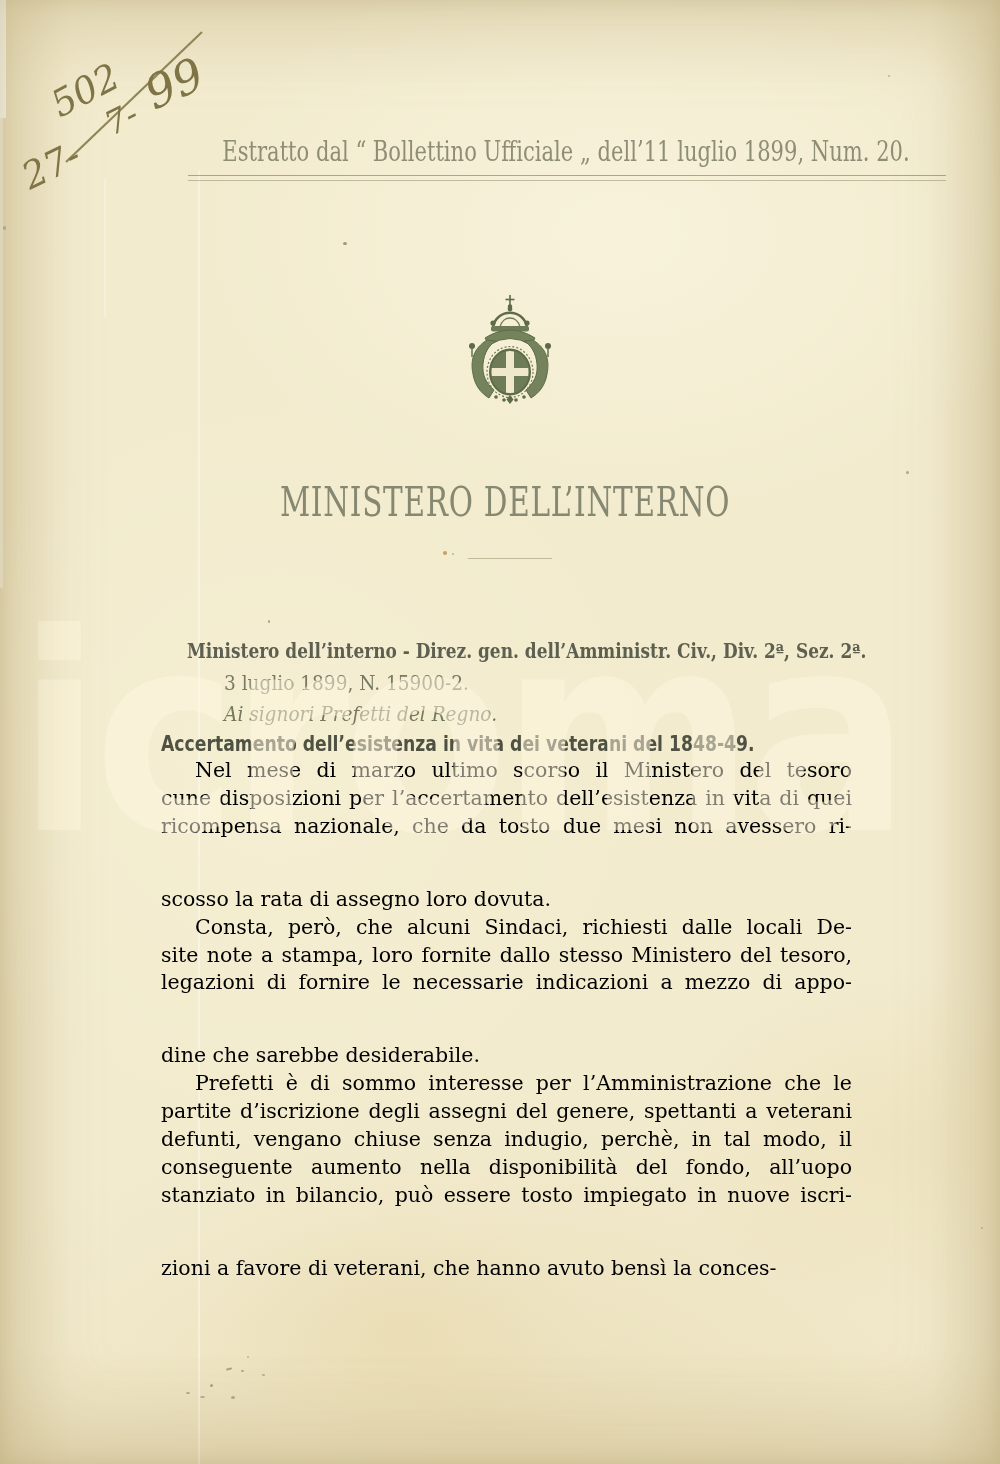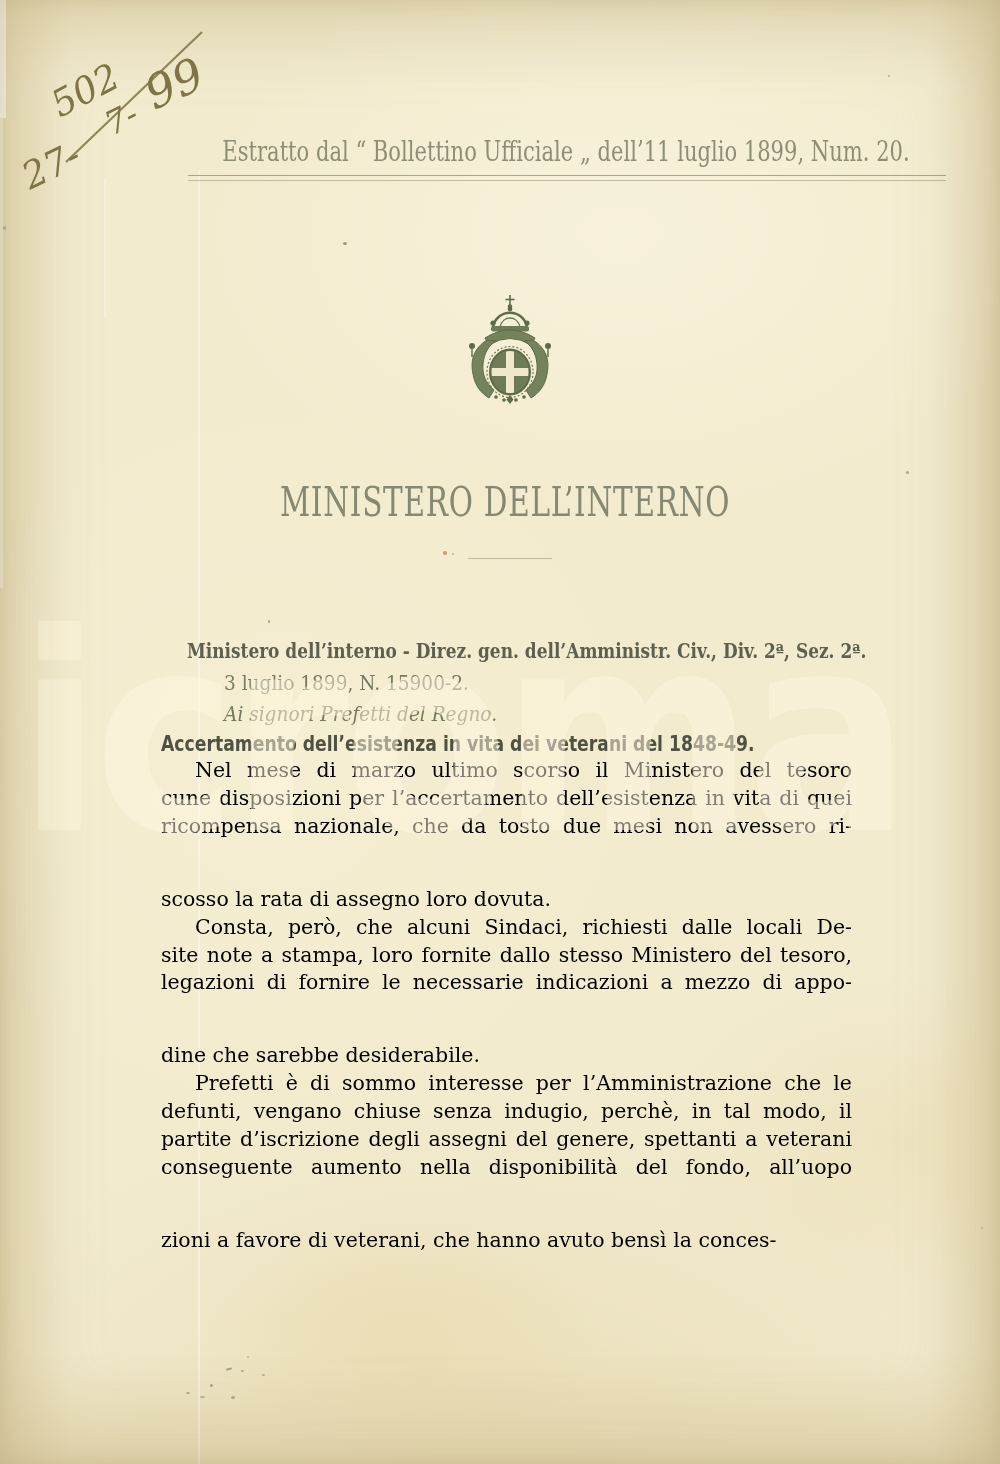--- a/index.html
+++ b/index.html
@@ -140,23 +140,24 @@
         <div class="tline">scosso la rata di assegno loro dovuta.</div>
       </div>
     <div class="para">
         <div class="tline">Consta, però, che alcuni Sindaci, richiesti dalle locali De-</div>
         <div class="tline">site note a stampa, loro fornite dallo stesso Ministero del tesoro,</div>
         <div class="tline">legazioni di fornire le necessarie indicazioni a mezzo di appo-</div>
         <div class="tline">dine che sarebbe desiderabile.</div>
       </div>
     <div class="para">
         <div class="tline">Prefetti è di sommo interesse per l’Amministrazione che le</div>
+        <div class="tline">partite d’iscrizione degli assegni del genere, spettanti a veterani</div>
         <div class="tline">defunti, vengano chiuse senza indugio, perchè, in tal modo, il</div>
-        <div class="tline">partite d’iscrizione degli assegni del genere, spettanti a veterani</div>
         <div class="tline">conseguente aumento nella disponibilità del fondo, all’uopo</div>
+        <div class="tline">stanziato in bilancio, può essere tosto impiegato in nuove iscri-</div>
         <div class="tline">zioni a favore di veterani, che hanno avuto bensì la conces-</div>
       </div>
   </div>
 
   <div class="watermark">icroma</div>
 
   <div class="speck" style="left:443px;top:551px;width:4px;height:4px;background:#c08a4a;opacity:.8;"></div>
   <div class="speck" style="left:452px;top:553px;width:2px;height:2px;background:#9a9a85;opacity:.7;"></div>
   <div class="speck" style="left:268px;top:620px;width:2px;height:3px;background:#8f9078;opacity:.8;"></div>
   <div class="speck" style="left:906px;top:471px;width:3px;height:3px;background:#8f9078;opacity:.7;"></div>

